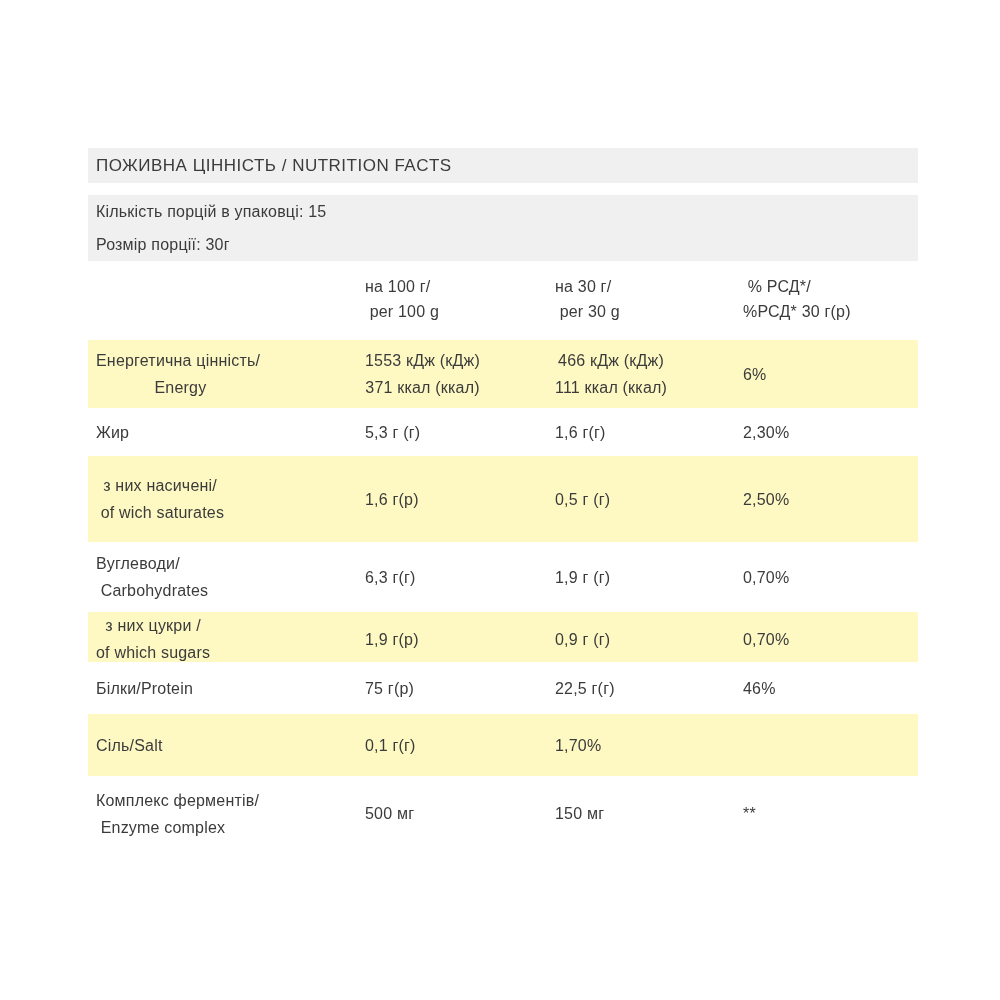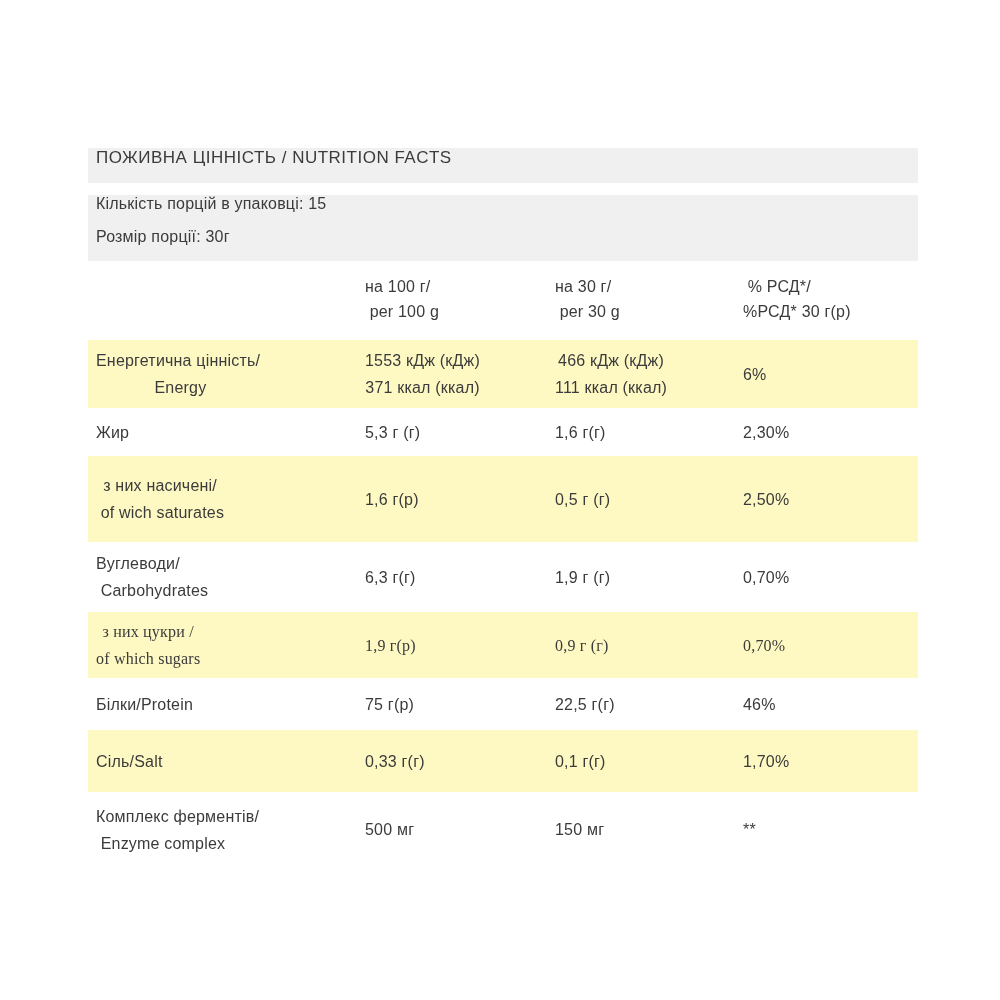--- a/index.html
+++ b/index.html
@@ -13,21 +13,21 @@
   .nutrition-table {
     position: absolute;
     left: 88px; top: 148px;
     width: 830px;
     font-size: 16px;
     letter-spacing: 0.2px;
   }
   .band {
     background: #f0f0f0;
     display: flex;
-    align-items: flex-start;
+    align-items: center;
     padding-left: 8px;
   }
   .title-band {
     height: 35px;
     margin-bottom: 12px;
     font-size: 17px;
     letter-spacing: 0.5px;
   }
   .info-band {
     height: 33px;
@@ -51,21 +51,21 @@
   .header-row .cell {
     align-items: flex-start;
     line-height: 25px;
   }
   .row-grey { background: #fef9c3; text-align: center; }
   .row-white { background: #ffffff; }
   .h68 { height: 68px; }
   .h48 { height: 48px; }
   .h77 { height: 86px; }
   .h70 { height: 70px; }
-  .h66 { height: 66px; font-family: Liberation Serif, serif; }
+  .h66 { height: 50px; }
   .h52 { height: 52px; }
   .h47 { height: 62px; }
   .h75 { height: 75px; }
 </style>
 </head>
 <body>
 
 <div class="nutrition-table">
 
   <div class="band title-band">
@@ -133,21 +133,20 @@
 
   <div class="grid-row row-white h52">
     <div class="cell label-cell">Білки/Protein</div>
     <div class="cell">75 г(р)</div>
     <div class="cell">22,5 г(г)</div>
     <div class="cell">46%</div>
   </div>
 
   <div class="grid-row row-grey h47">
     <div class="cell label-cell">Сіль/Salt</div>
-    <div class="cell">0,33 г(г)</div>
     <div class="cell">0,1 г(г)</div>
     <div class="cell">1,70%</div>
   </div>
 
   <div class="grid-row row-white h75">
     <div class="cell label-cell">Комплекс ферментів/
  Enzyme complex</div>
     <div class="cell">500 мг</div>
     <div class="cell">150 мг</div>
     <div class="cell">**</div>

